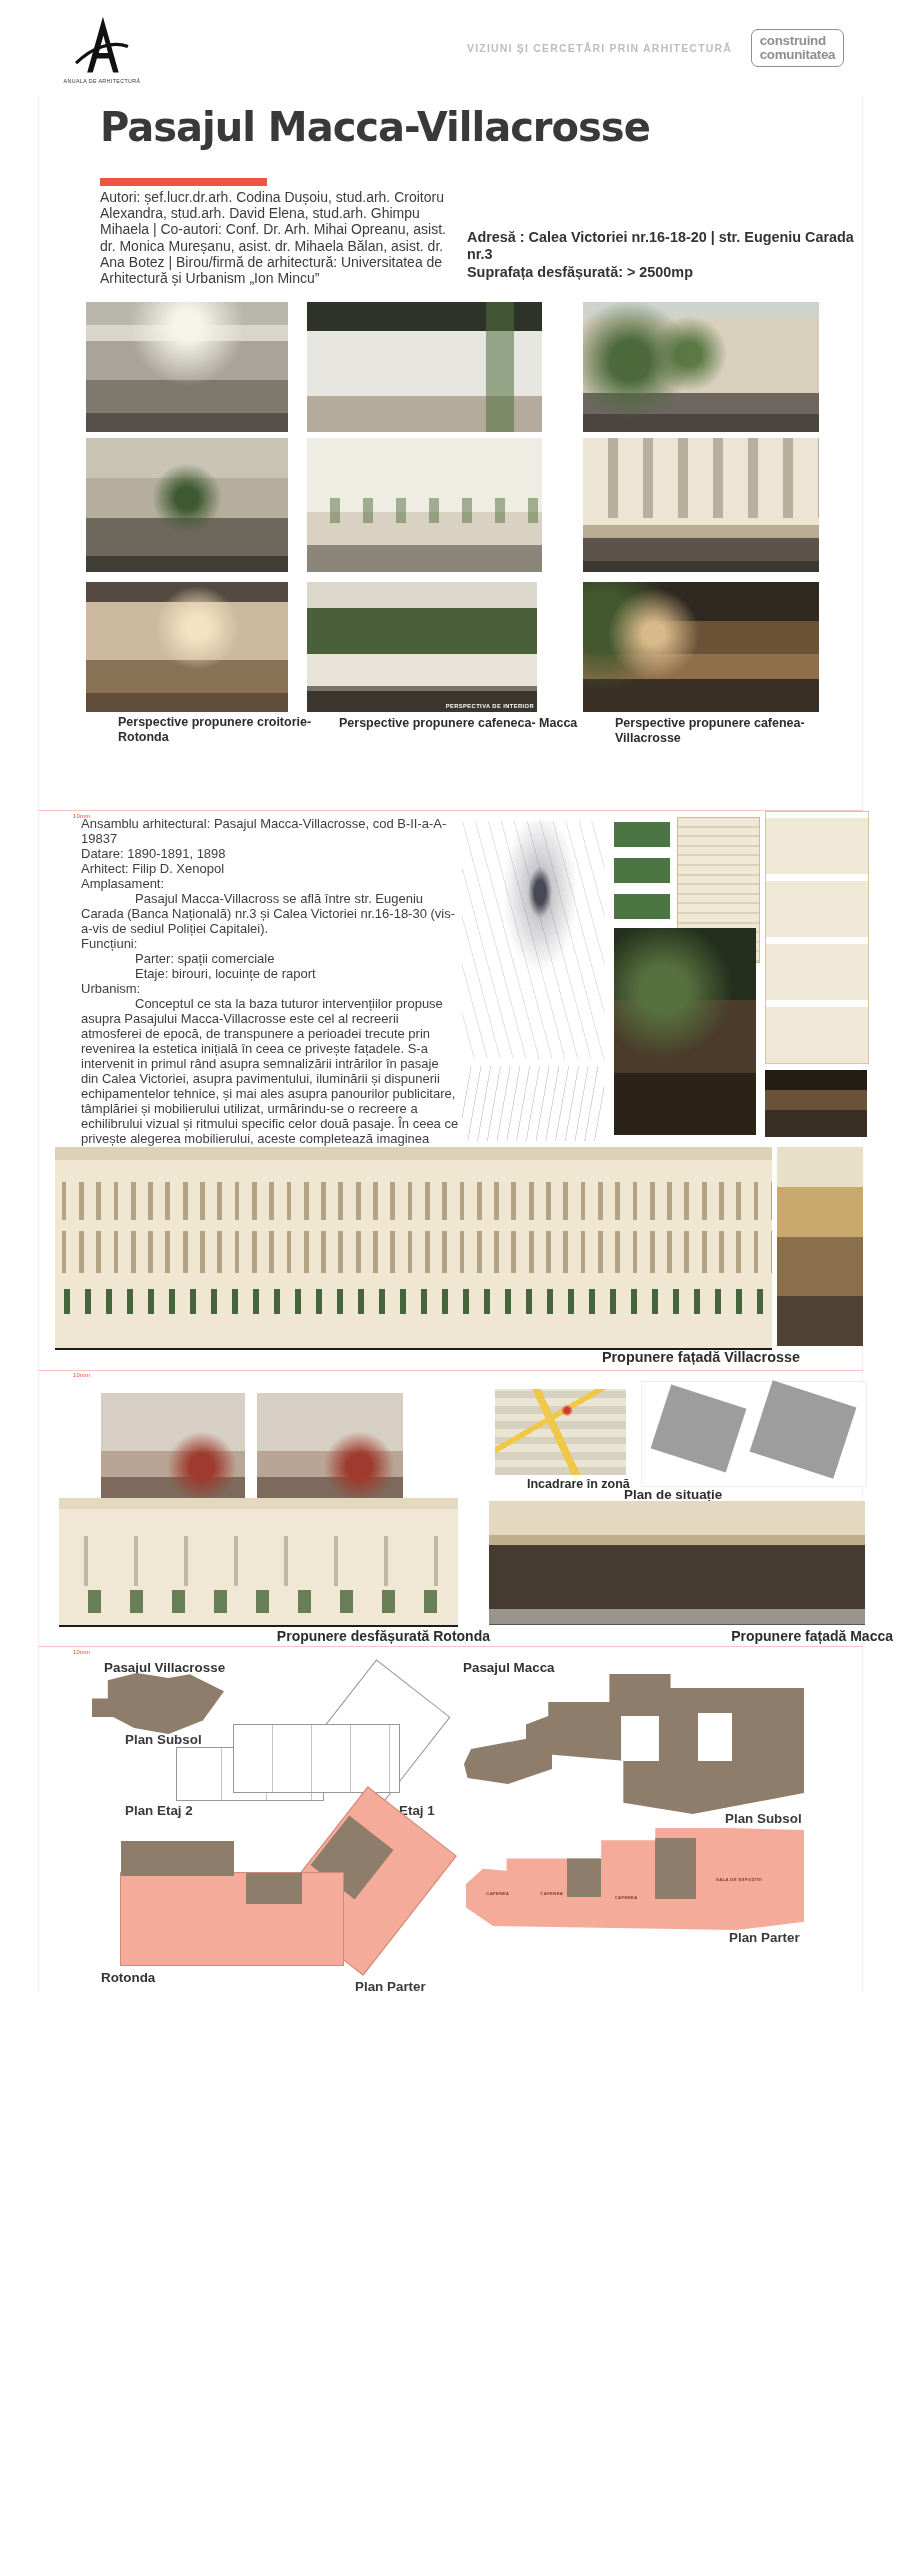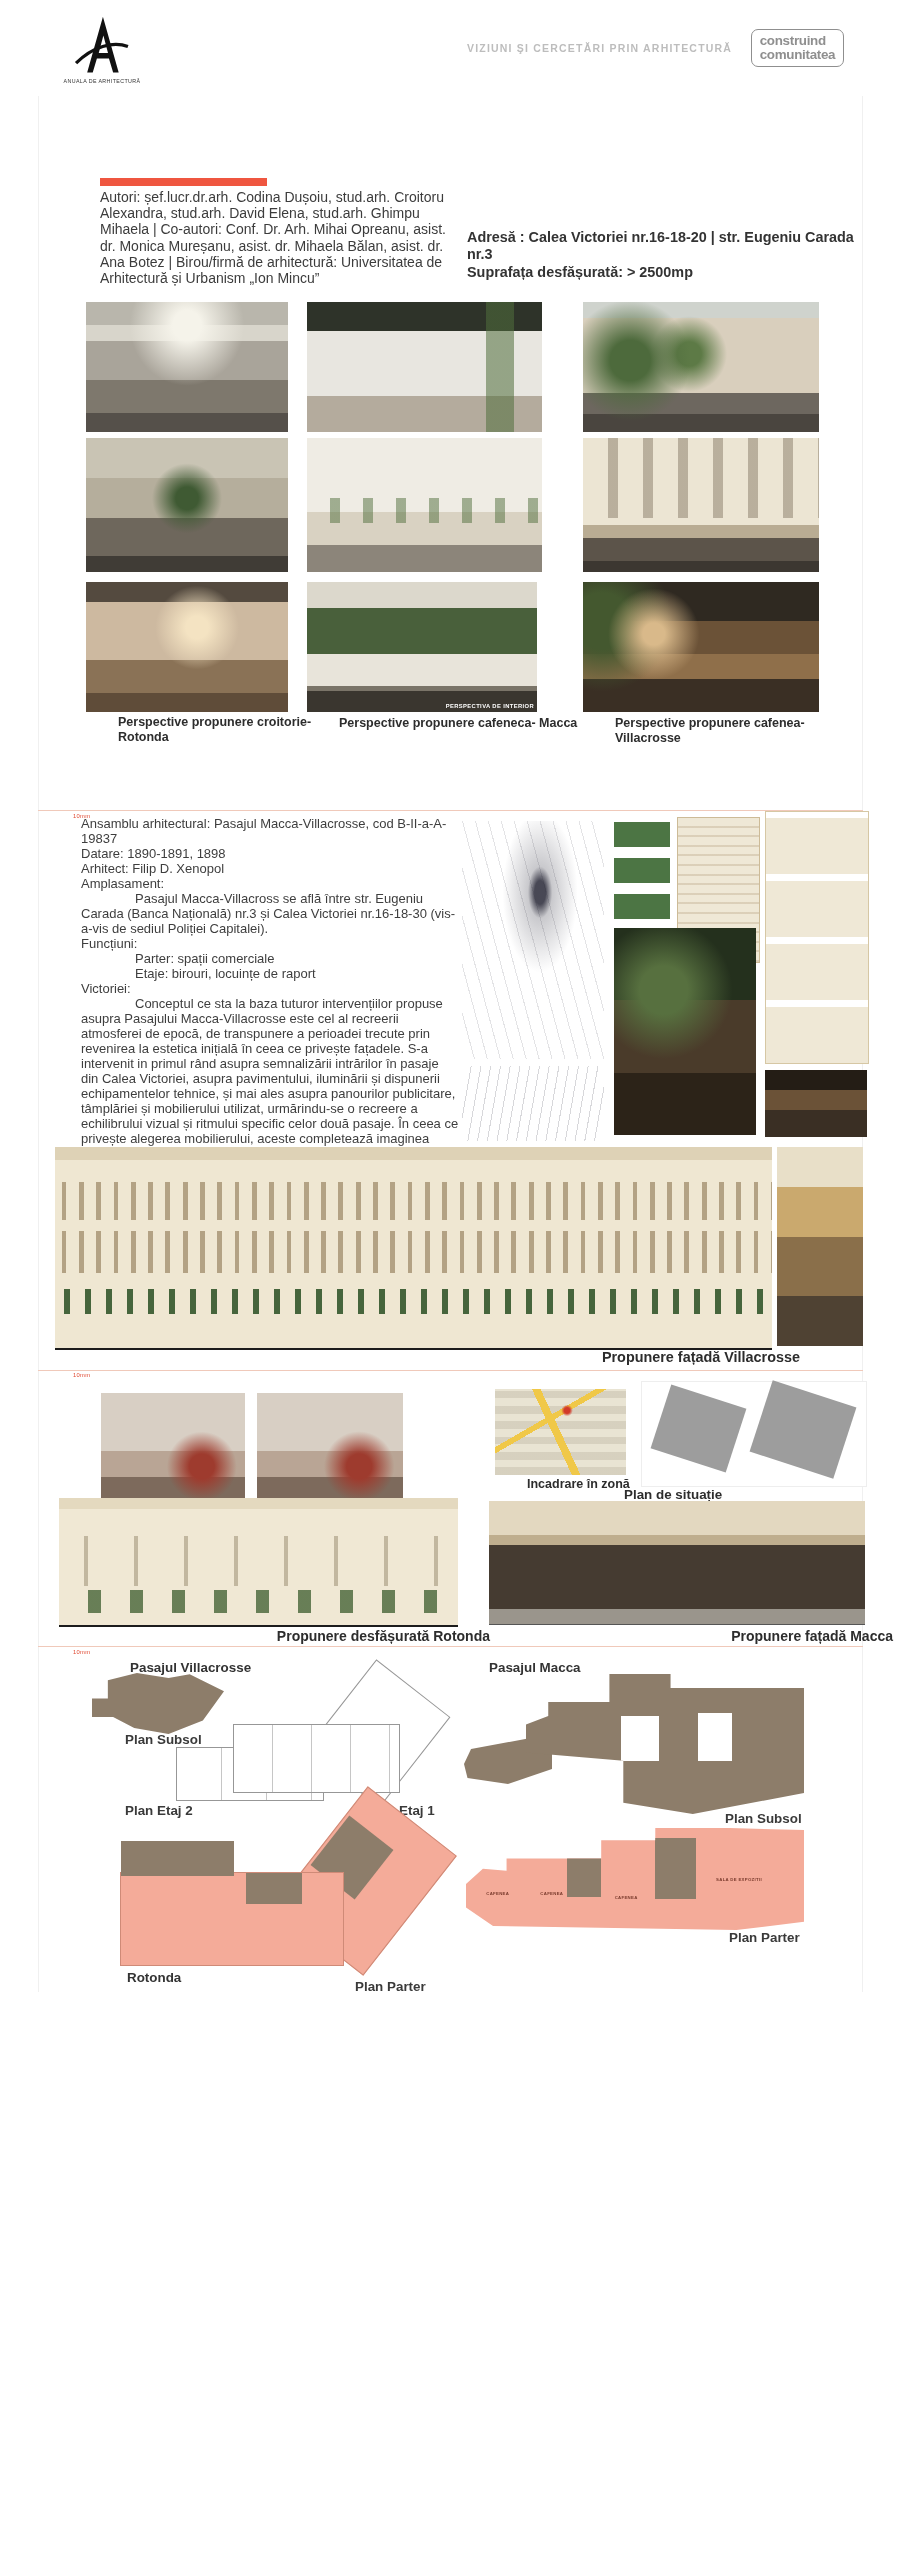--- a/index.html
+++ b/index.html
@@ -2,21 +2,21 @@
 <html><head>
 <meta charset="utf-8">
 <style>
   html,body{margin:0;padding:0;background:#fff;}
   #poster{position:relative;width:902px;height:1992px;background:#fff;
           font-family:"Liberation Sans",sans-serif;overflow:hidden;color:#3a3a3a;}
   .abs{position:absolute;}
   .ph{position:absolute;background:#d8d4ca;}
   .cap{position:absolute;font-weight:600;font-size:12.5px;line-height:1.2;color:#2d2d2d;margin-left:32px;}
   .planlab{position:absolute;font-weight:600;font-size:13.4px;color:#3a3a3a;}
-  .sechead{position:absolute;font-weight:600;font-size:13.4px;color:#333;margin-left:26px;}
+  .sechead{position:absolute;font-weight:600;font-size:13.4px;color:#333;}
   .divline{position:absolute;left:38px;width:825px;height:1px;background:#f0c9ba;}
   .mm{position:absolute;left:73px;font-size:5.8px;color:#e04a33;letter-spacing:0.3px;}
   .vguide{position:absolute;top:96px;height:2442px;width:1px;background:#f0f0f0;}
   .pink{background:#f4ab99;border:1px solid #cf8a77;}
   .brown{background:#8d7d6a;}
   .outline{background:#fff;border:1.9px solid #979797;}
   .roomlab{position:absolute;font-size:4.3px;font-weight:700;color:#7a3b2d;letter-spacing:0.3px;}
   
   #logo-caption{font-size:5.3px;letter-spacing:0.4px;color:#333;text-align:center;width:86px;}
   #tagline{font-size:10.5px;letter-spacing:1.2px;color:#bdbdbd;font-weight:600;}
@@ -113,20 +113,21 @@
     <div id="logo-caption">ANUALA DE ARHITECTURĂ</div>
   </div>
 
   <div class="abs" id="tagline" style="left:467px;top:42px">VIZIUNI ŞI CERCETĂRI PRIN ARHITECTURĂ</div>
 
   <div class="abs" id="badge" style="left:751px;top:29px">
     <div>construind</div>
     <div>comunitatea</div>
   </div>
 
+  <div class="abs" id="page-title" style="left:100px;top:104px">Pasajul Macca-Villacrosse</div>
   <div class="abs" style="left: 100px; top: 178px; width: 167px; height: 7.7px; background-color: rgb(239, 86, 64);"></div>
 
   <div class="abs" id="authors" style="left:100px;top:189px;width:357px">Autori: șef.lucr.dr.arh. Codina Dușoiu, stud.arh. Croitoru Alexandra,  stud.arh. David Elena, stud.arh. Ghimpu Mihaela | Co-autori: Conf. Dr. Arh. Mihai Opreanu, asist. dr. Monica Mureșanu, asist. dr. Mihaela Bălan, asist. dr. Ana Botez | Birou/firmă de arhitectură: Universitatea de Arhitectură și Urbanism „Ion Mincu”</div>
 
   <div class="abs" id="addr" style="left:467px;top:189px;width:391px">
     <div>Adresă : Calea Victoriei nr.16-18-20 | str. Eugeniu Carada nr.3</div>
     <div>Suprafața desfășurată: &gt; 2500mp</div>
   </div>
 
   <div class="ph p1" style="left:86px;top:302px;width:202px;height:130px"></div>
@@ -152,21 +153,21 @@
 
   <div class="abs" id="desc" style="left:81px;top:816px;width:378px">
     <p>Ansamblu arhitectural: Pasajul Macca-Villacrosse, cod B-II-a-A-19837</p>
     <p>Datare: 1890-1891, 1898</p>
     <p>Arhitect: Filip D. Xenopol</p>
     <p>Amplasament:</p>
     <p class="ind">Pasajul Macca-Villacross se află între str. Eugeniu Carada (Banca Națională) nr.3 și Calea Victoriei nr.16-18-30 (vis-a-vis de sediul Poliției Capitalei).</p>
     <p>Funcțiuni:</p>
     <p class="pad">Parter: spații comerciale</p>
     <p class="pad">Etaje: birouri, locuințe de raport</p>
-    <p>Victoriei:</p>
+    <p>Urbanism:</p>
     <p class="ind">Conceptul ce sta la baza tuturor intervențiilor propuse asupra Pasajului Macca-Villacrosse este cel al recreerii atmosferei de epocă, de transpunere a perioadei trecute prin revenirea la estetica inițială în ceea ce privește fațadele. S-a intervenit in primul rând asupra semnalizării intrărilor în pasaje din Calea Victoriei, asupra pavimentului, iluminării și dispunerii echipamentelor tehnice, și mai ales asupra panourilor publicitare, tâmplăriei și mobilierului utilizat, urmărindu-se o recreere a echilibrului vizual și ritmului specific celor două pasaje. În ceea ce privește alegerea mobilierului, aceste completează imaginea unitară, aducând insa și o notă actuală.</p>
   </div>
 
   <div class="ph sketch" style="left:462px;top:821px;width:142px;height:238px"></div>
   <div class="ph sketch2" style="left:462px;top:1066px;width:142px;height:75px"></div>
   <div class="ph chips" style="left:614px;top:819px;width:56px;height:100px"></div>
   <div class="ph sheet" style="left:677px;top:817px;width:81px;height:144px"></div>
   <div class="ph sheetstack" style="left:765px;top:811px;width:102px;height:251px"></div>
   <div class="ph plantshop" style="left:614px;top:928px;width:142px;height:207px"></div>
   <div class="ph woodbar" style="left:765px;top:1070px;width:102px;height:67px"></div>

